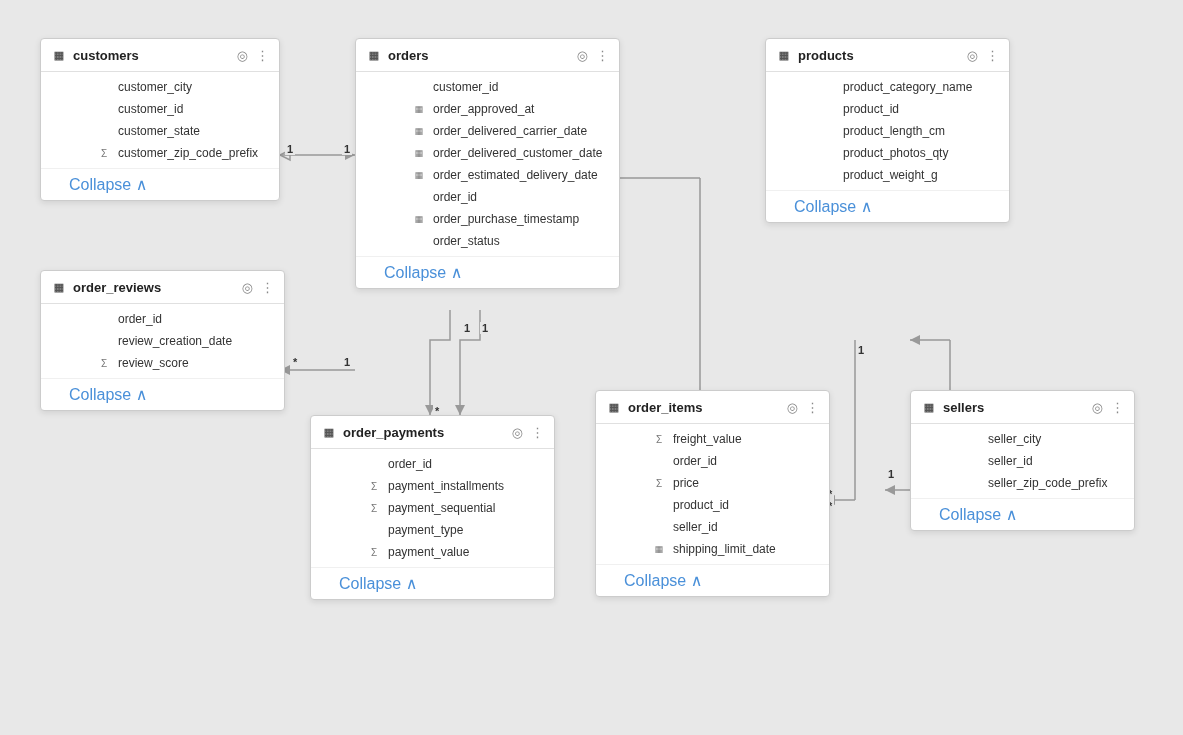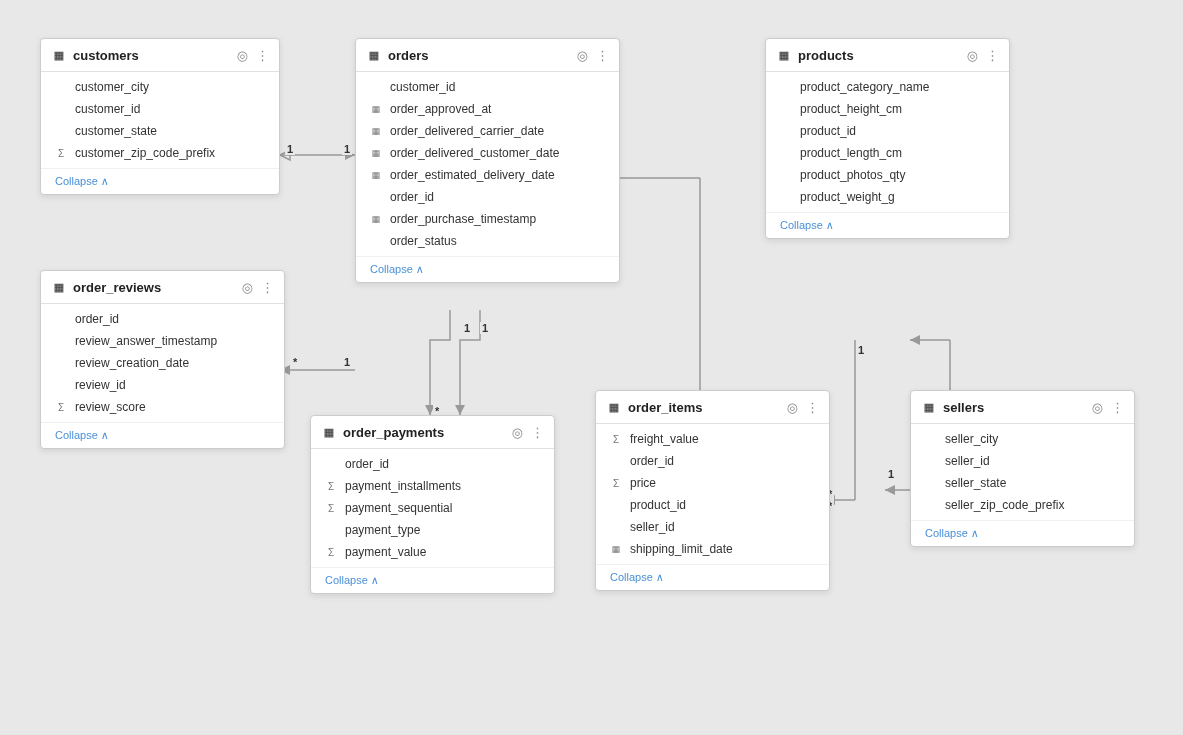--- a/index.html
+++ b/index.html
@@ -54,43 +54,44 @@
       align-items: center;
       gap: 8px;
       color: #888;
     }
     .header-icon {
       cursor: pointer;
       font-size: 13px;
     }
     .table-body {
       padding: 4px 0;
+      margin-left: 43px;
     }
     .field-row {
       display: flex;
       align-items: center;
       gap: 6px;
       padding: 3px 12px 3px 12px;
       color: #333;
       font-size: 12px;
     }
     .field-icon {
       width: 16px;
       height: 16px;
       display: flex;
       align-items: center;
       justify-content: center;
       flex-shrink: 0;
       color: #777;
       font-size: 10px;
     }
     .collapse-btn {
-      padding: 6px 14px;
+      padding: 6px 28px;
       color: #4a90d9;
-      font-size: 11px;
+      font-size: 16px;
       cursor: pointer;
       border-top: 1px solid #f0f0f0;
     }
     svg.connections {
       position: absolute;
       top: 0; left: 0;
       width: 1183px;
       height: 735px;
       pointer-events: none;
     }
@@ -250,24 +251,20 @@
         <span class="header-icon">⋮</span>
       </div>
     </div>
     <div class="table-body">
       <div class="field-row">
           <span class="field-icon"></span>
           <span>product_category_name</span>
         </div>
       <div class="field-row">
           <span class="field-icon"></span>
-          <span>product_height_cm</span>
-        </div>
-      <div class="field-row">
-          <span class="field-icon"></span>
           <span>product_id</span>
         </div>
       <div class="field-row">
           <span class="field-icon"></span>
           <span>product_length_cm</span>
         </div>
       <div class="field-row">
           <span class="field-icon"></span>
           <span>product_photos_qty</span>
         </div>
@@ -290,31 +287,23 @@
         <span class="header-icon">⋮</span>
       </div>
     </div>
     <div class="table-body">
       <div class="field-row">
           <span class="field-icon"></span>
           <span>order_id</span>
         </div>
       <div class="field-row">
           <span class="field-icon"></span>
-          <span>review_answer_timestamp</span>
-        </div>
-      <div class="field-row">
-          <span class="field-icon"></span>
           <span>review_creation_date</span>
         </div>
       <div class="field-row">
-          <span class="field-icon"></span>
-          <span>review_id</span>
-        </div>
-      <div class="field-row">
           <span class="field-icon">Σ</span>
           <span>review_score</span>
         </div>
     </div>
     <div class="collapse-btn">Collapse ∧</div>
   </div>
 
   <div class="table-card" style="top:415px; left:310px; width:245px;">
     <div class="table-header">
       <div class="table-header-left">
@@ -406,23 +395,19 @@
       <div class="field-row">
           <span class="field-icon"></span>
           <span>seller_city</span>
         </div>
       <div class="field-row">
           <span class="field-icon"></span>
           <span>seller_id</span>
         </div>
       <div class="field-row">
           <span class="field-icon"></span>
-          <span>seller_state</span>
-        </div>
-      <div class="field-row">
-          <span class="field-icon"></span>
           <span>seller_zip_code_prefix</span>
         </div>
     </div>
     <div class="collapse-btn">Collapse ∧</div>
   </div>
 
 </div>
 
 </body></html>

